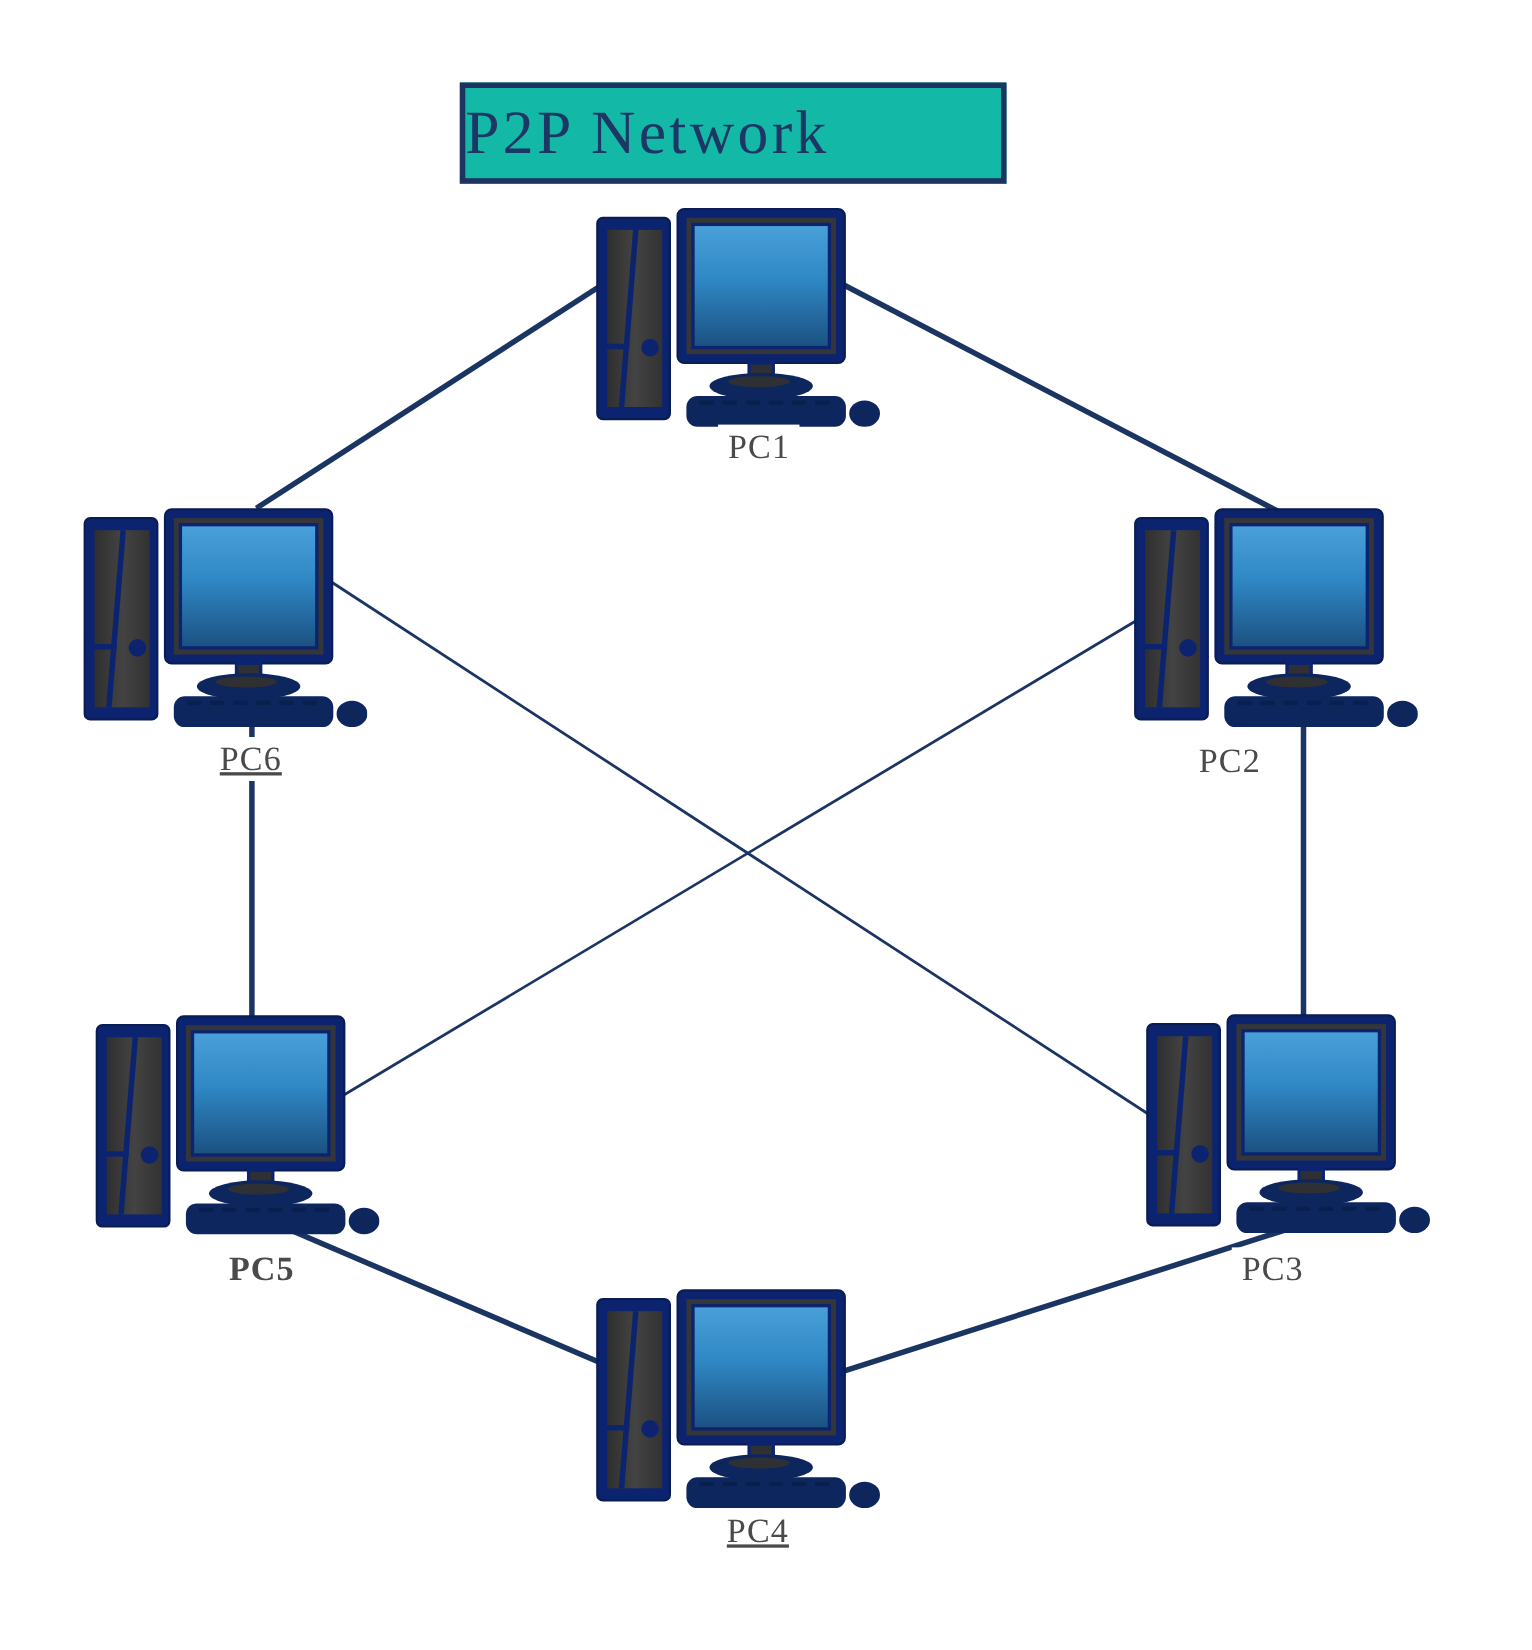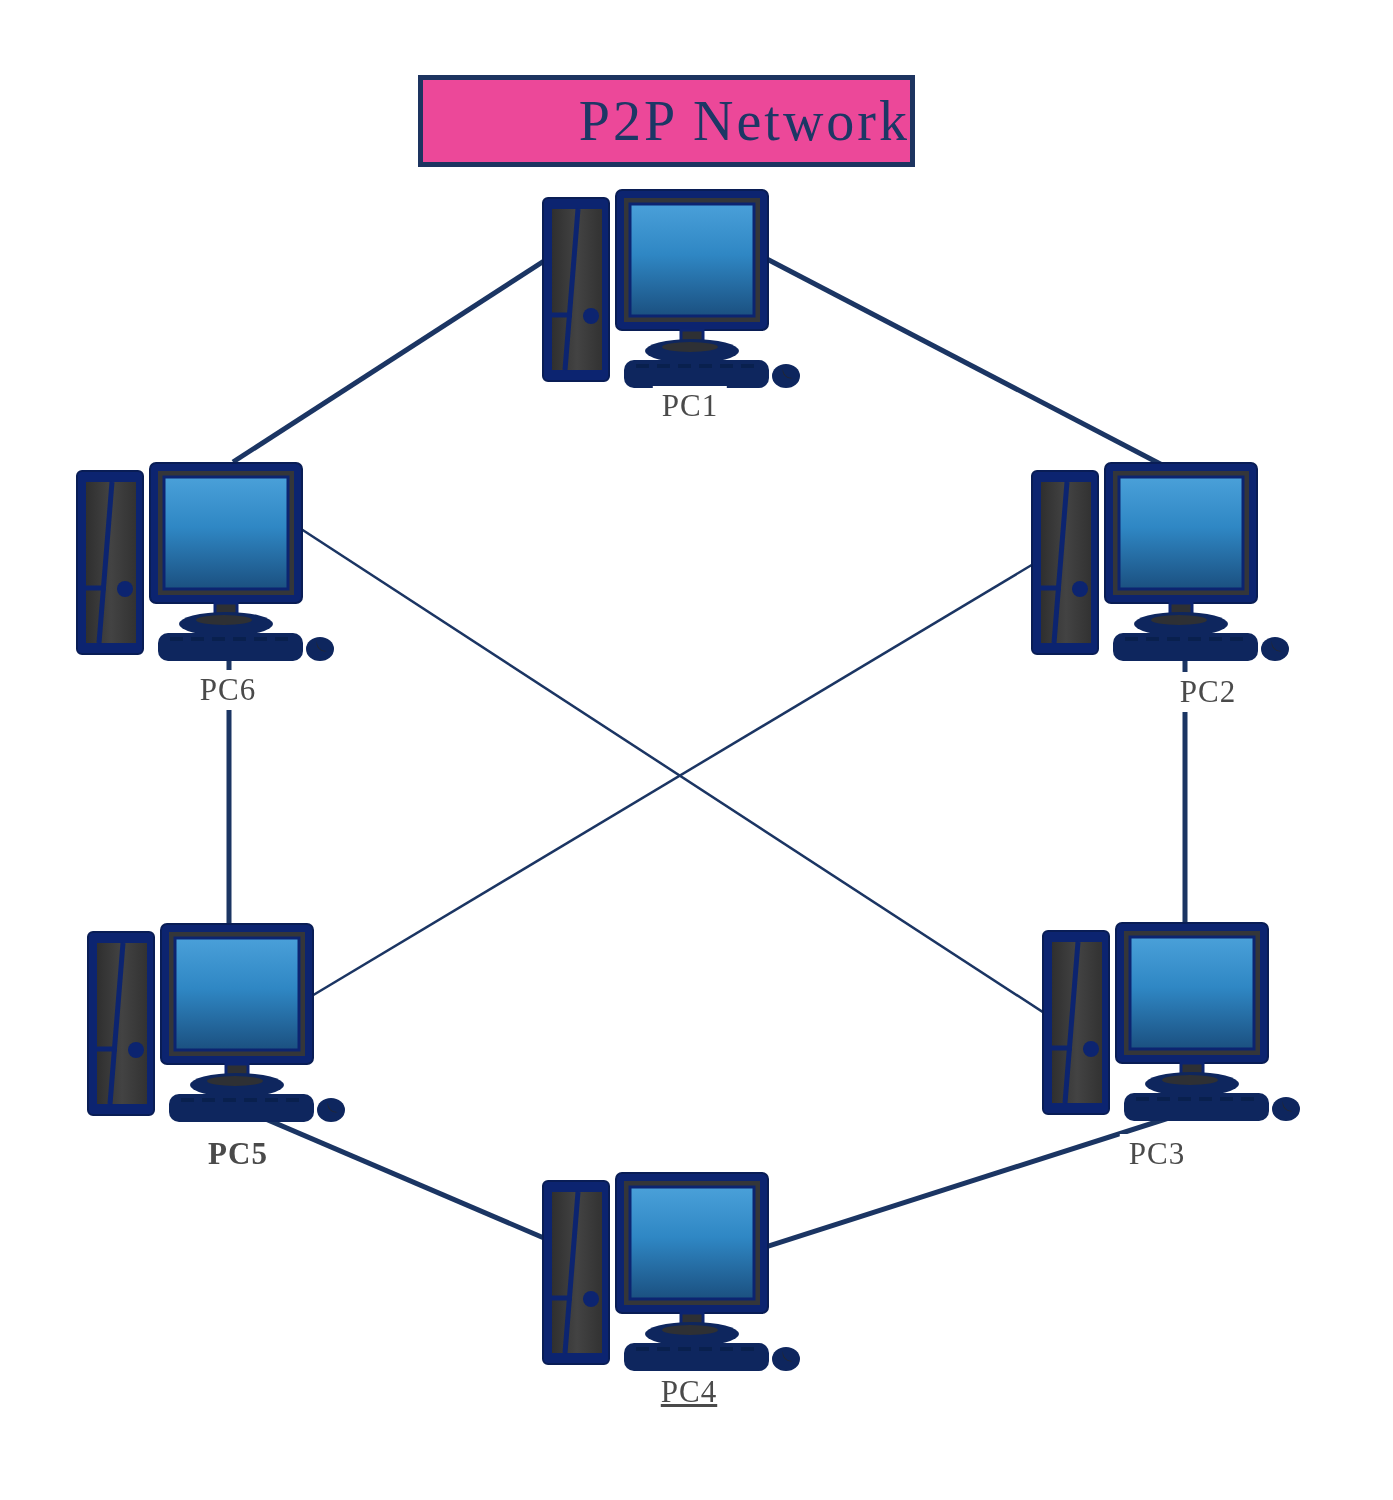--- a/index.html
+++ b/index.html
@@ -12,22 +12,22 @@
     overflow: hidden;
   }
   .diagram-svg { position: absolute; left: 0; top: 0; }
 
   .title-box {
     position: absolute;
     left: 418px; top: 75px;
     width: 497px; height: 92px;
     box-sizing: border-box;
     border: 5px solid #1d3460;
-    background: #ec4899;
-    display: flex; align-items: center; justify-content: flex-end;
+    background: #14b8a6;
+    display: flex; align-items: center; justify-content: flex-start;
     z-index: 3;
   }
   .title-text {
     font-size: 56px;
     color: #1d3765;
     letter-spacing: 3px;
     white-space: nowrap;
   }
 
   .node-label {
@@ -35,25 +35,25 @@
     transform: translate(-50%, -50%);
     font-size: 31px;
     color: #4a4a4a;
     letter-spacing: 1px;
     background: #ffffff;
     padding: 2px 9px;
     z-index: 2;
     white-space: nowrap;
   }
   .label-pc1 { left: 690px;  top: 406px;  }
-  .label-pc2 { left: 1208px; top: 692px;  }
+  .label-pc2 { left: 1118px; top: 692px;  }
   .label-pc3 { left: 1157px; top: 1154px; }
   .label-pc4 { left: 689px;  top: 1392px; text-decoration: underline; }
   .label-pc5 { left: 238px;  top: 1154px; font-weight: bold; }
-  .label-pc6 { left: 228px;  top: 690px;  }
+  .label-pc6 { left: 228px;  top: 690px; text-decoration: underline;  }
 </style>
 </head>
 <body>
 
 <div class="canvas">
 
   <svg class="diagram-svg" width="1393" height="1500" viewBox="0 0 1393 1500">
     <defs>
       <linearGradient id="screenGrad" x1="0" y1="0" x2="0" y2="1">
         <stop offset="0" stop-color="#4aa0d9"></stop>

